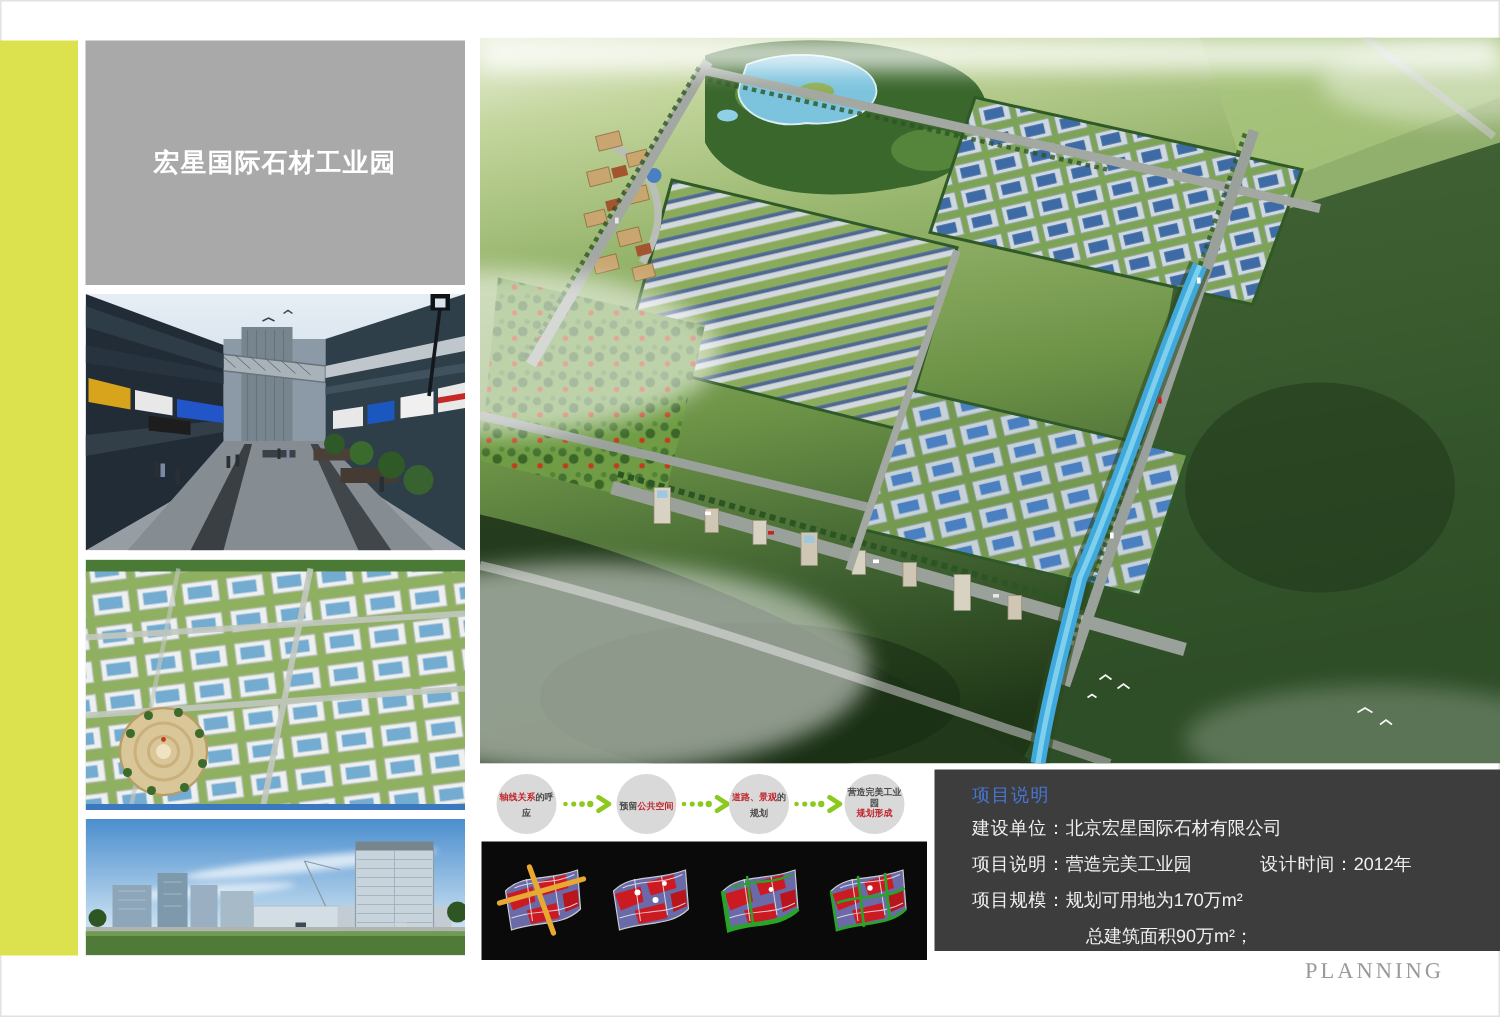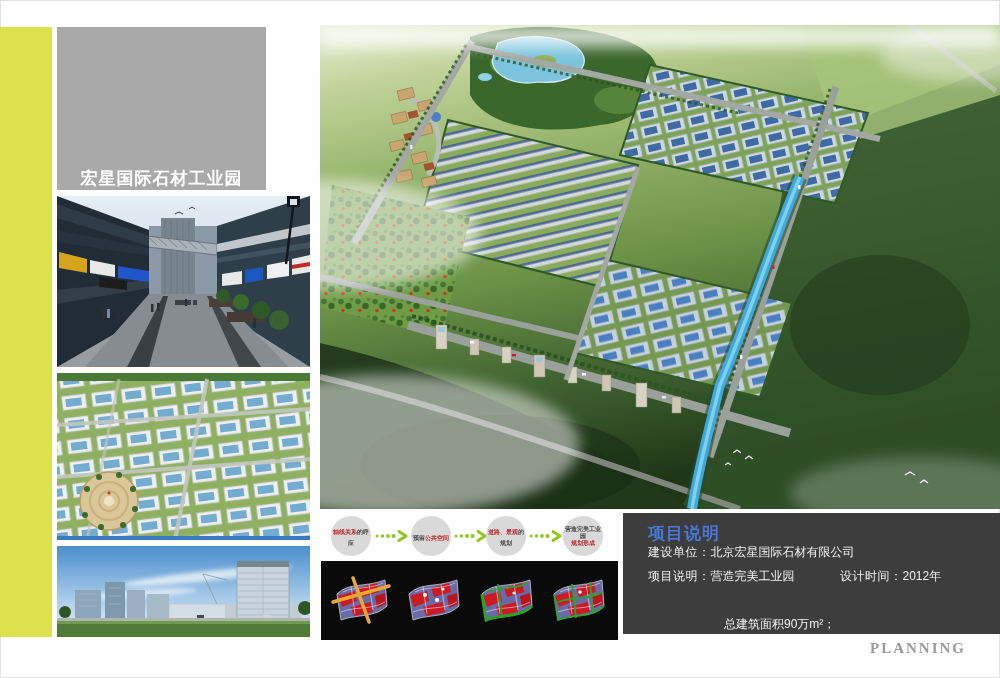--- a/index.html
+++ b/index.html
@@ -1,22 +1,22 @@
 <!DOCTYPE html>
 <html style="--accent-bar: #dce14e; --title-box: #a9a9a9; --info-panel: #3d3d3d; --heading-blue: #4677d9; --flow-red: #c0272d; --flow-green: #8dc81e; --planning-gray: #9a9a9a; --diagram-panel: #0a0a0a; --photo-strip-blue: #3a78c0;"><head>
 <meta charset="utf-8">
 <style>
   html,body{margin:0;padding:0;background:#ffffff;}
   .page{position:relative;width:1000px;height:678px;background:#fff;overflow:hidden;
         box-shadow:inset 0 0 0 1px #e2e2e2;font-family:"Liberation Sans",sans-serif;}
   
   .accent-bar{position:absolute;left:0;top:27px;width:52px;height:610px;background:var(--accent-bar,#dce14e);}
   
-  .title-box{position:absolute;left:57px;top:27px;width:209px;height:163px;background:var(--title-box,#a9a9a9);
-             display:flex;align-items:flex-end;justify-content:center;}
+  .title-box{position:absolute;left:57px;top:27px;width:253px;height:163px;background:var(--title-box,#a9a9a9);
+             display:flex;align-items:center;justify-content:center;}
   .title-box span{color:#fff;font-size:17px;font-weight:bold;letter-spacing:1px;}
   
   .photo{position:absolute;left:57px;width:253px;overflow:hidden;}
   .photo svg{display:block;width:100%;height:100%;}
   .photo1{top:196px;height:171px;}
   .photo2{top:373px;height:167px;}
   .photo3{top:546px;height:91px;}
   
   .main-render{position:absolute;left:320px;top:25px;width:680px;height:484px;overflow:hidden;}
   .main-render svg{display:block;width:100%;height:100%;}
@@ -25,29 +25,29 @@
                display:flex;flex-direction:column;align-items:center;justify-content:center;text-align:center;line-height:7px;}
   .flow-circle .red{color:var(--flow-red,#c0272d);font-size:6px;font-weight:bold;}
   .flow-circle .dk{color:#4a4a4a;font-size:6px;font-weight:bold;}
   .flow-arrow{position:absolute;width:34px;height:12px;}
   
   .diagrams{position:absolute;left:321px;top:561px;width:297px;height:79px;background:var(--diagram-panel,#0a0a0a);
             display:flex;align-items:center;justify-content:space-evenly;}
   .diagrams svg{width:64px;height:58px;}
   
   .info-panel{position:absolute;left:623px;top:513px;width:377px;height:121px;background:var(--info-panel,#3d3d3d);}
-  .info-heading{position:absolute;left:25px;top:9px;color:var(--heading-blue,#4677d9);font-size:17px;font-weight:bold;letter-spacing:1px;}
+  .info-heading{position:absolute;left:25px;top:9px;color:var(--heading-blue,#4677d9);font-size:12px;font-weight:normal;letter-spacing:1px;}
   .info-row{position:absolute;left:25px;color:#f1f1f1;font-size:12px;white-space:nowrap;}
   .info-row .lbl{letter-spacing:0.5px;}
   .info-row .pair2{position:absolute;left:192px;top:0;}
   .info-row .indent{margin-left:76px;}
   .r0{top:31px}.r1{top:55px}.r2{top:79px}.r3{top:103px}
   
   .planning{position:absolute;left:870px;top:640px;color:var(--planning-gray,#9a9a9a);
-            font-family:"Liberation Serif",serif;font-weight:bold;font-size:15px;letter-spacing:2px;}
+            font-family:"Liberation Serif",serif;font-weight:normal;font-size:15px;letter-spacing:2px;}
 </style>
 </head>
 <body>
 
 <div class="page">
 
   <svg width="0" height="0" style="position:absolute">
     <defs>
       <g id="planeBase">
         <path d="M8,22 C20,10 34,16 56,8 L58,34 C46,46 28,42 12,48 Z" fill="#6a6aa8" stroke="#cccccc" stroke-width="0.8"></path>
@@ -463,20 +463,23 @@
     <div class="info-heading">项目说明</div>
     <div class="info-row r0">
       <span class="lbl">建设单位：</span><span class="val">北京宏星国际石材有限公司</span>
     </div>
     <div class="info-row r1">
       <span class="lbl">项目说明：</span><span class="val">营造完美工业园</span>
       <span class="pair2">
         <span class="lbl">设计时间：</span><span class="val">2012年</span>
       </span>
     </div>
+    <div class="info-row r2">
+      <span class="lbl">项目规模：</span><span class="val">规划可用地为170万m²</span>
+    </div>
     <div class="info-row r3">
       <span class="val indent">总建筑面积90万m²；</span>
     </div>
   </div>
 
   <div class="planning">PLANNING</div>
 
 </div>
 
 </body></html>

